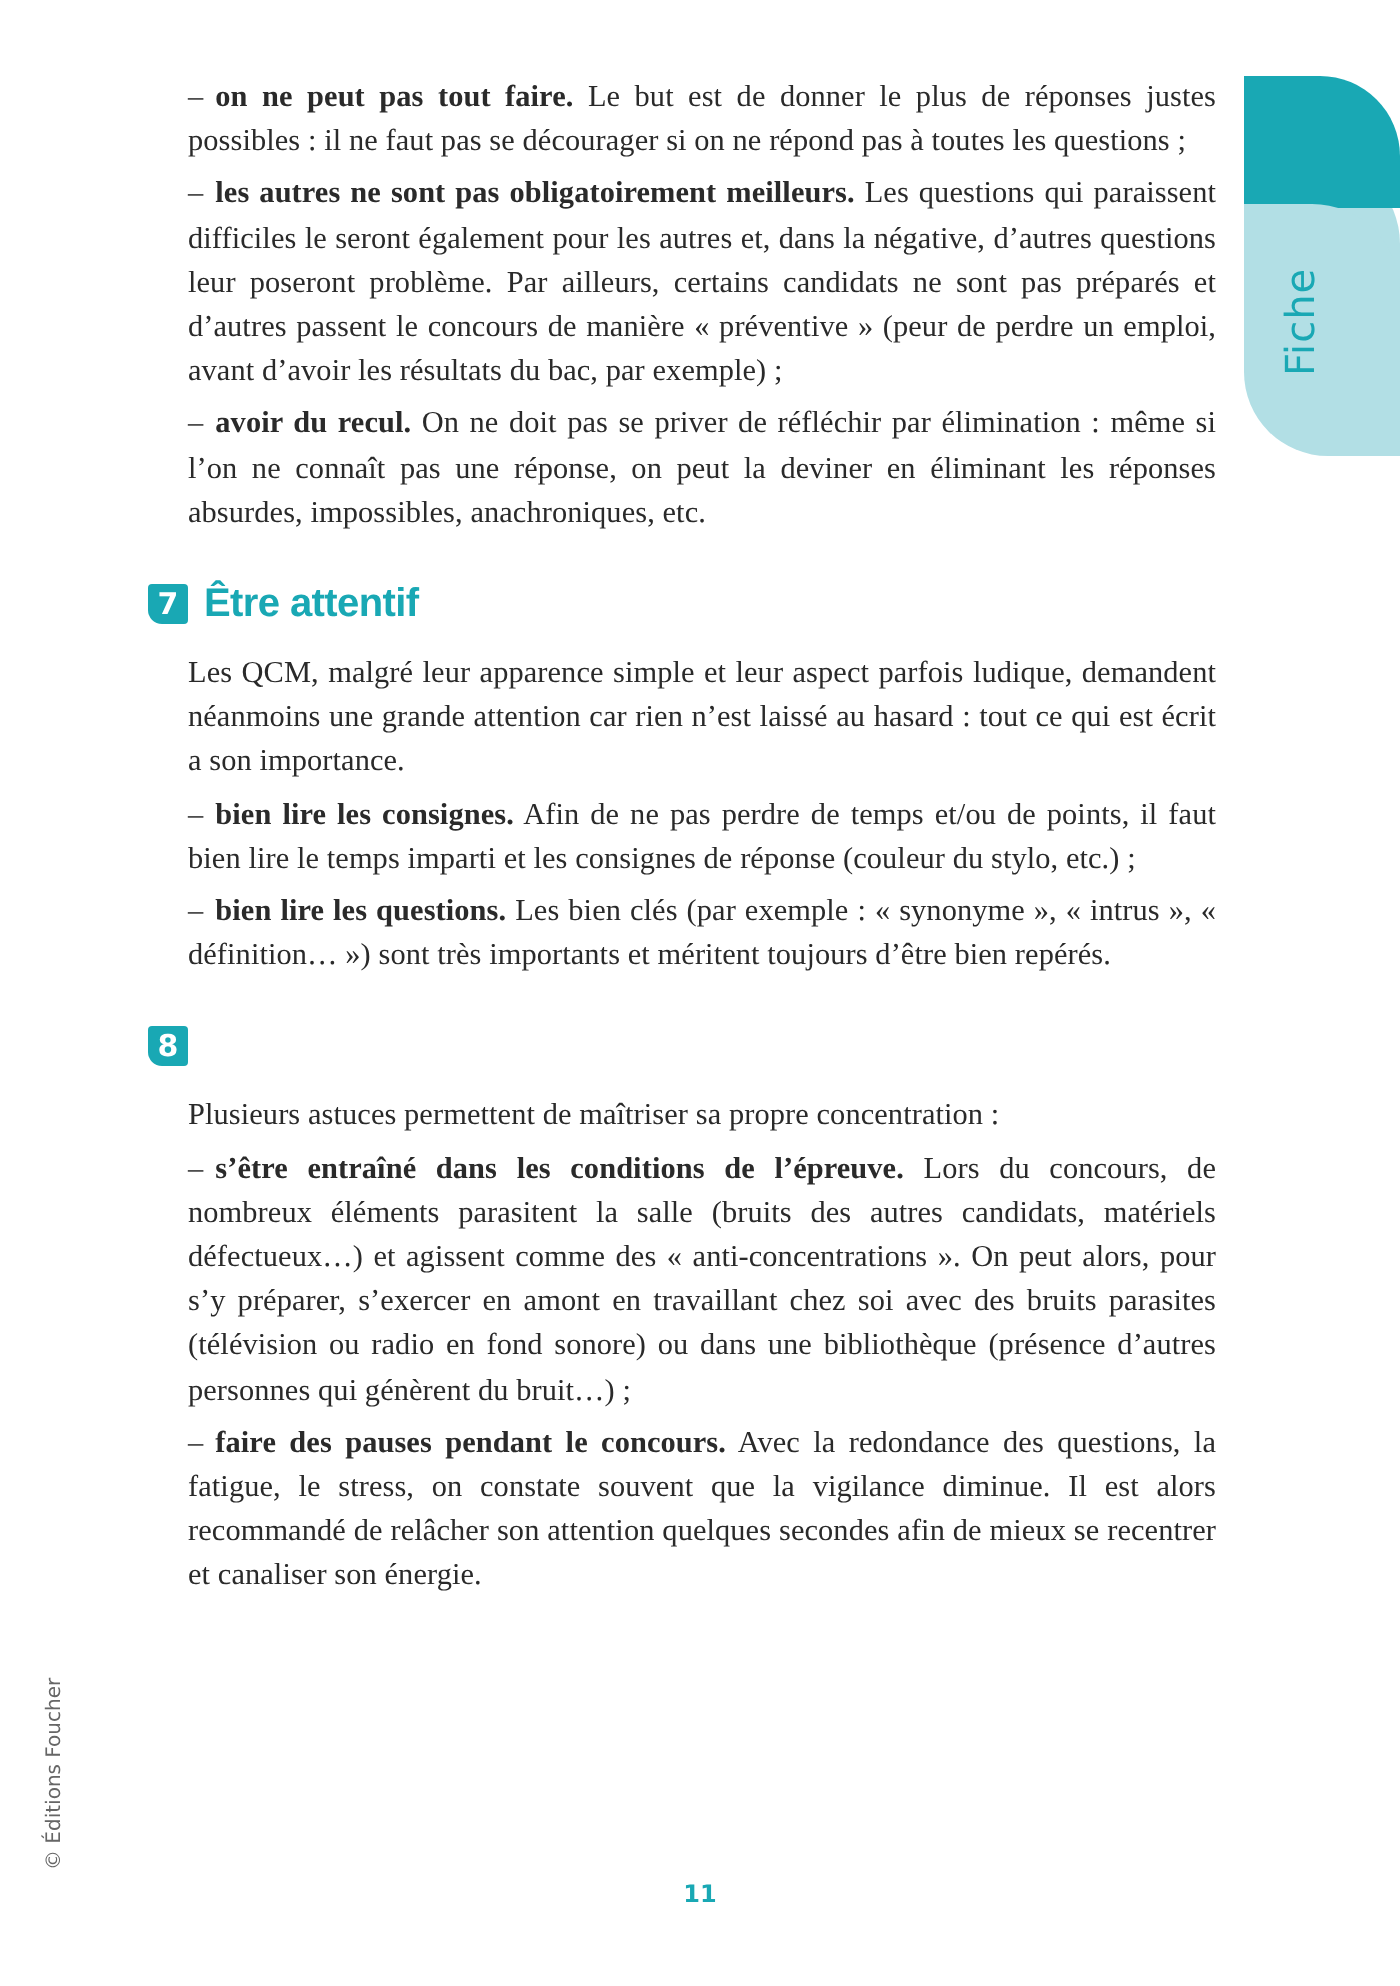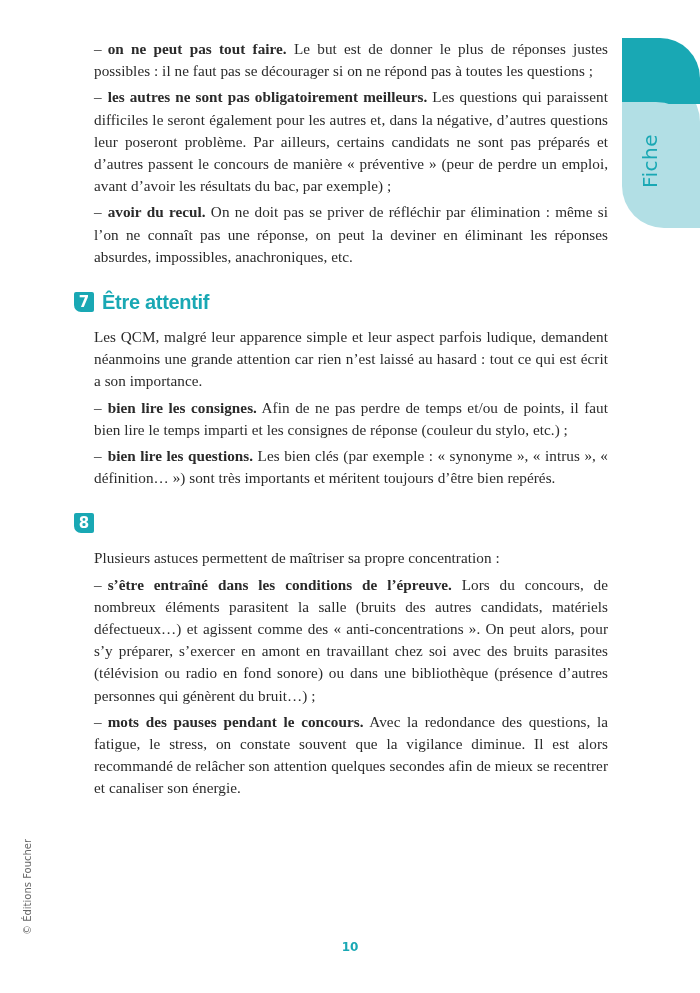--- a/index.html
+++ b/index.html
@@ -93,18 +93,18 @@
   </p>
 
   <div class="section-head">
     <span class="badge">8</span>
   </div>
   <p class="para">Plusieurs astuces permettent de maîtriser sa propre concentration :</p>
   <p class="para">
     <span class="dash">–</span><b>s’être entraîné dans les conditions de l’épreuve.</b><span> Lors du concours, de nombreux éléments parasitent la salle (bruits des autres candidats, matériels défectueux…) et agissent comme des « anti-concentrations ». On peut alors, pour s’y préparer, s’exercer en amont en travaillant chez soi avec des bruits parasites (télévision ou radio en fond sonore) ou dans une bibliothèque (présence d’autres personnes qui génèrent du bruit…) ;</span>
   </p>
   <p class="para">
-    <span class="dash">–</span><b>mots des pauses pendant le concours.</b><span> Avec la redondance des questions, la fatigue, le stress, on constate souvent que la vigilance diminue. Il est alors recommandé de relâcher son attention quelques secondes afin de mieux se recentrer et canaliser son énergie.</span>
+    <span class="dash">–</span><b>faire des pauses pendant le concours.</b><span> Avec la redondance des questions, la fatigue, le stress, on constate souvent que la vigilance diminue. Il est alors recommandé de relâcher son attention quelques secondes afin de mieux se recentrer et canaliser son énergie.</span>
   </p>
 </div>
 
 <div class="copyright">© Éditions Foucher</div>
-<div class="page-number">10</div>
+<div class="page-number">11</div>
 
 </body></html>

